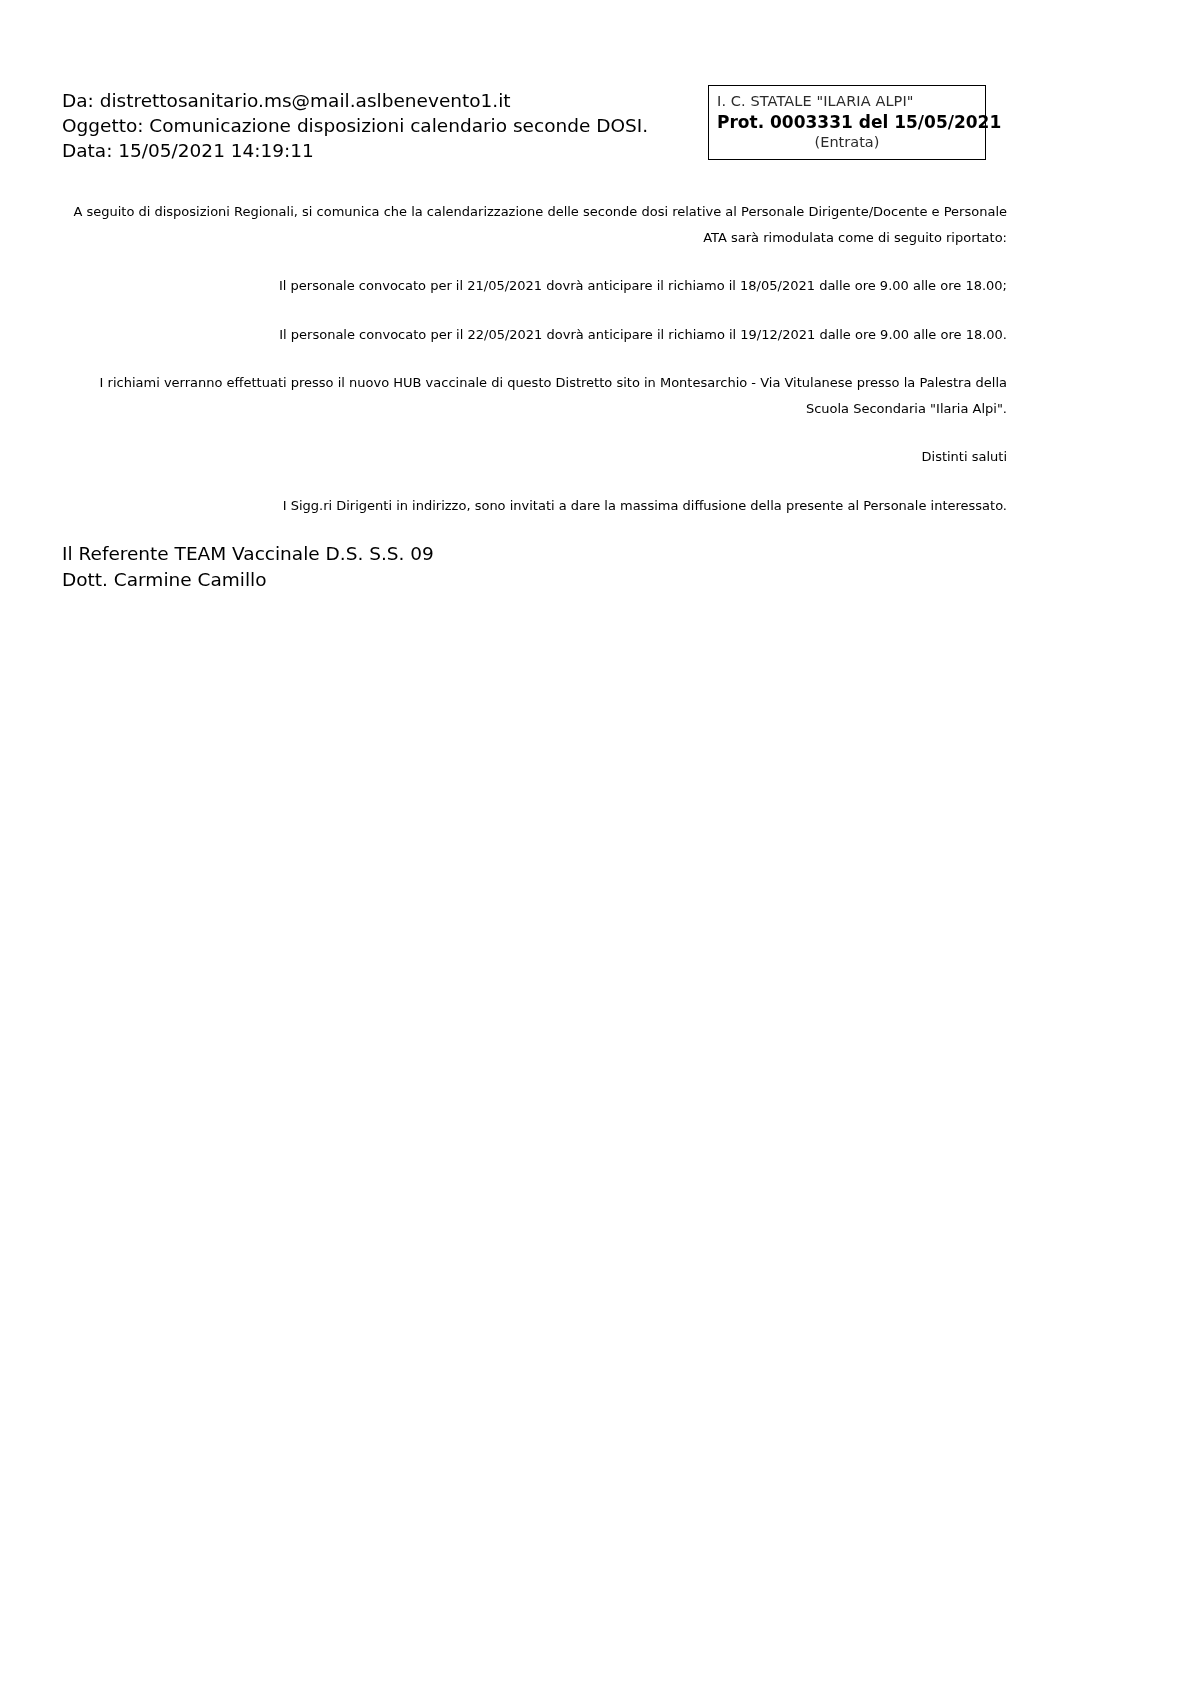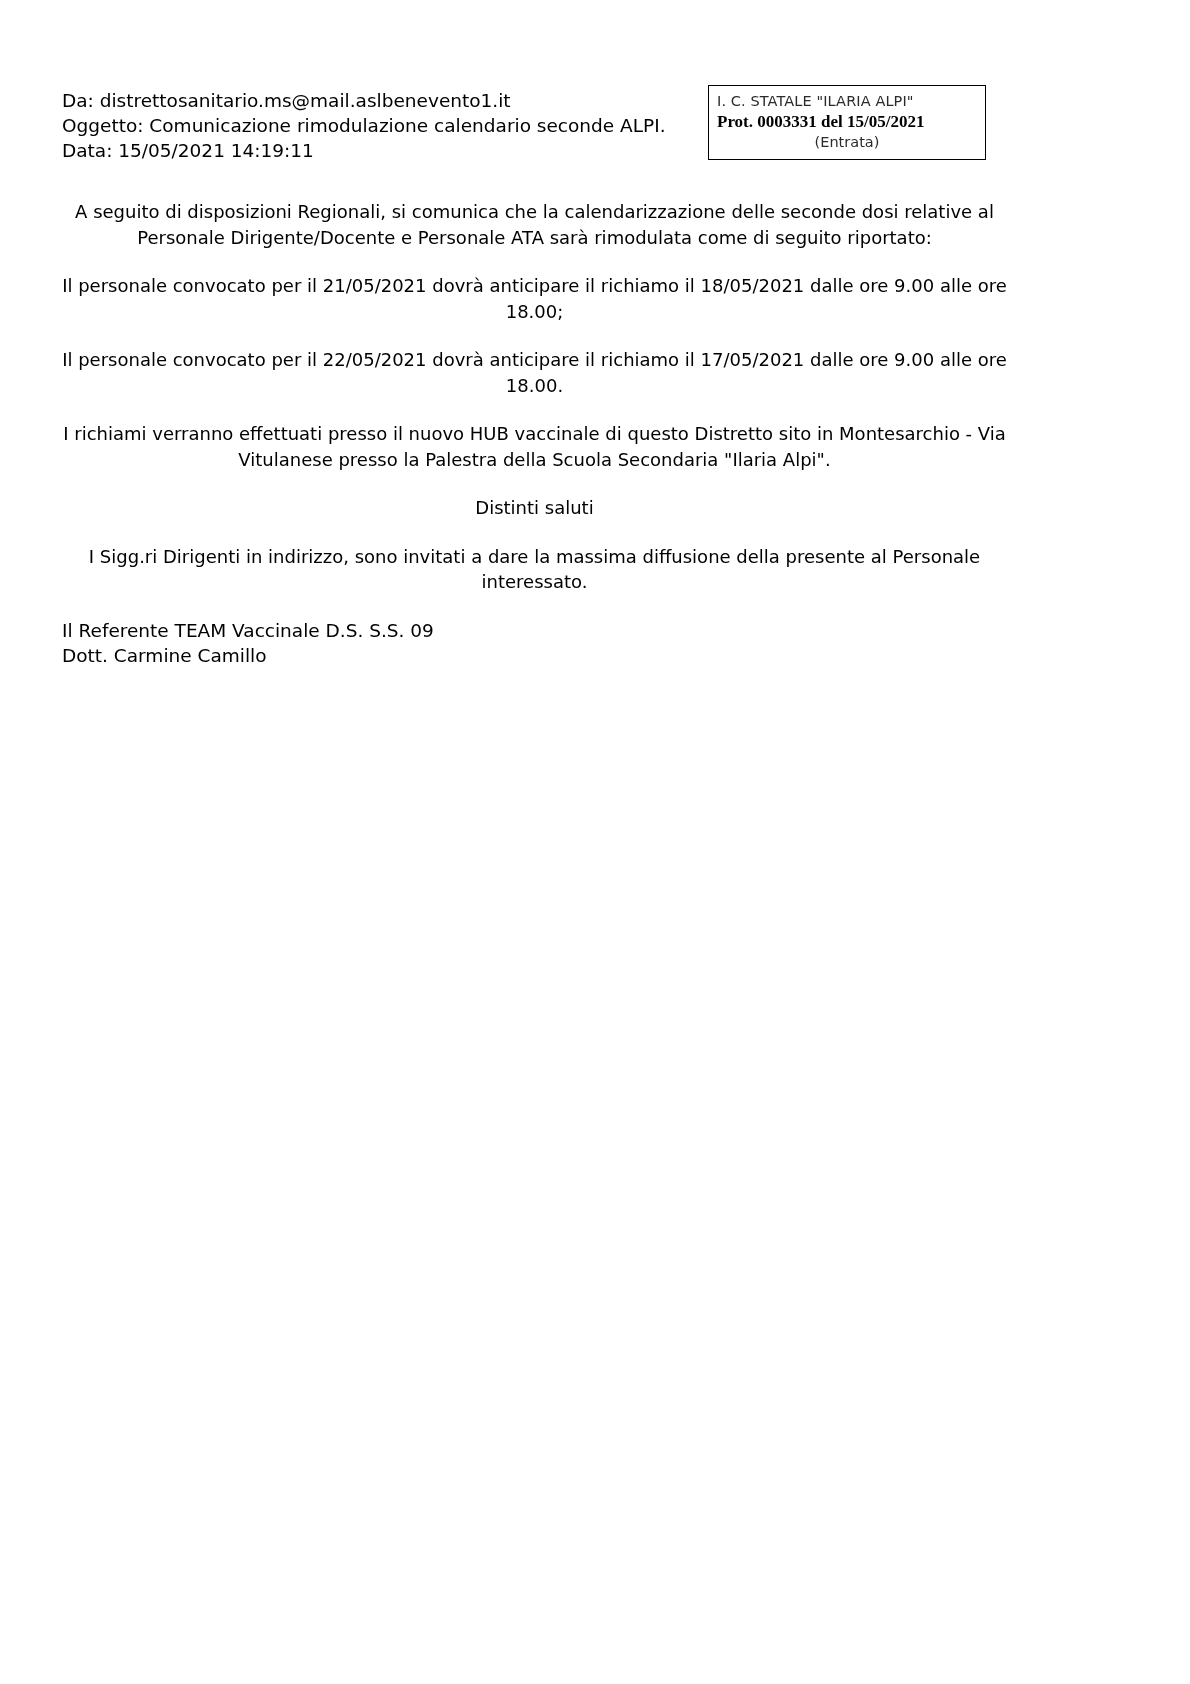--- a/index.html
+++ b/index.html
@@ -55,73 +55,72 @@
     letter-spacing: 0.1px;
     white-space: nowrap;
   }
   .stamp .stamp-prot {
     font-size: 17px;
     line-height: 22px;
     font-weight: bold;
     color: #000;
     white-space: nowrap;
     margin-top: 1px;
-    font-family: Liberation Serif, serif;
   }
   .stamp .stamp-kind {
     font-size: 14.5px;
     line-height: 18px;
     color: #2b2b2b;
     white-space: nowrap;
     margin-top: 0px;
     text-align: center;
   }
 
   
   .body-text {
     position: absolute;
     left: 62px;
     top: 199px;
     width: 945px;
   }
   .para {
-    font-size: 18px;
+    font-size: 13px;
     line-height: 25.5px;
     margin: 0 0 23px 0;
-    text-align: center;
+    text-align: right;
     color: #000;
   }
   .sig {
     font-size: 18.5px;
     line-height: 25.5px;
     margin: 0;
   }
   .para:last-child { margin-bottom: 0; }
 </style>
 </head>
 <body>
 
 <div class="page">
 
   <div class="header-meta">
     <div class="meta-line">Da: distrettosanitario.ms@mail.aslbenevento1.it</div>
-    <div class="meta-line">Oggetto: Comunicazione rimodulazione calendario seconde ALPI.</div>
+    <div class="meta-line">Oggetto: Comunicazione disposizioni calendario seconde DOSI.</div>
     <div class="meta-line">Data: 15/05/2021 14:19:11</div>
   </div>
 
   <div class="stamp">
     <div class="stamp-school">I. C. STATALE "ILARIA ALPI"</div>
     <div class="stamp-prot">Prot. 0003331 del 15/05/2021</div>
     <div class="stamp-kind">(Entrata)</div>
   </div>
 
   <div class="body-text">
     <p class="para">A seguito di disposizioni Regionali, si comunica che la calendarizzazione delle seconde dosi relative al Personale Dirigente/Docente e Personale ATA sarà rimodulata come di seguito riportato:</p>
     <p class="para">Il personale convocato per il 21/05/2021 dovrà anticipare il richiamo il 18/05/2021 dalle ore 9.00 alle ore 18.00;</p>
-    <p class="para">Il personale convocato per il 22/05/2021 dovrà anticipare il richiamo il 17/05/2021 dalle ore 9.00 alle ore 18.00.</p>
+    <p class="para">Il personale convocato per il 22/05/2021 dovrà anticipare il richiamo il 19/12/2021 dalle ore 9.00 alle ore 18.00.</p>
     <p class="para">I richiami verranno effettuati presso il nuovo HUB vaccinale di questo Distretto sito in Montesarchio - Via Vitulanese presso la Palestra della Scuola Secondaria "Ilaria Alpi".</p>
     <p class="para">Distinti saluti</p>
     <p class="para">I Sigg.ri Dirigenti in indirizzo, sono invitati a dare la massima diffusione della presente al Personale interessato.</p>
     <p class="sig">Il Referente TEAM Vaccinale D.S. S.S. 09</p>
     <p class="sig">Dott. Carmine Camillo</p>
   </div>
 
 </div>
 
 </body></html>

